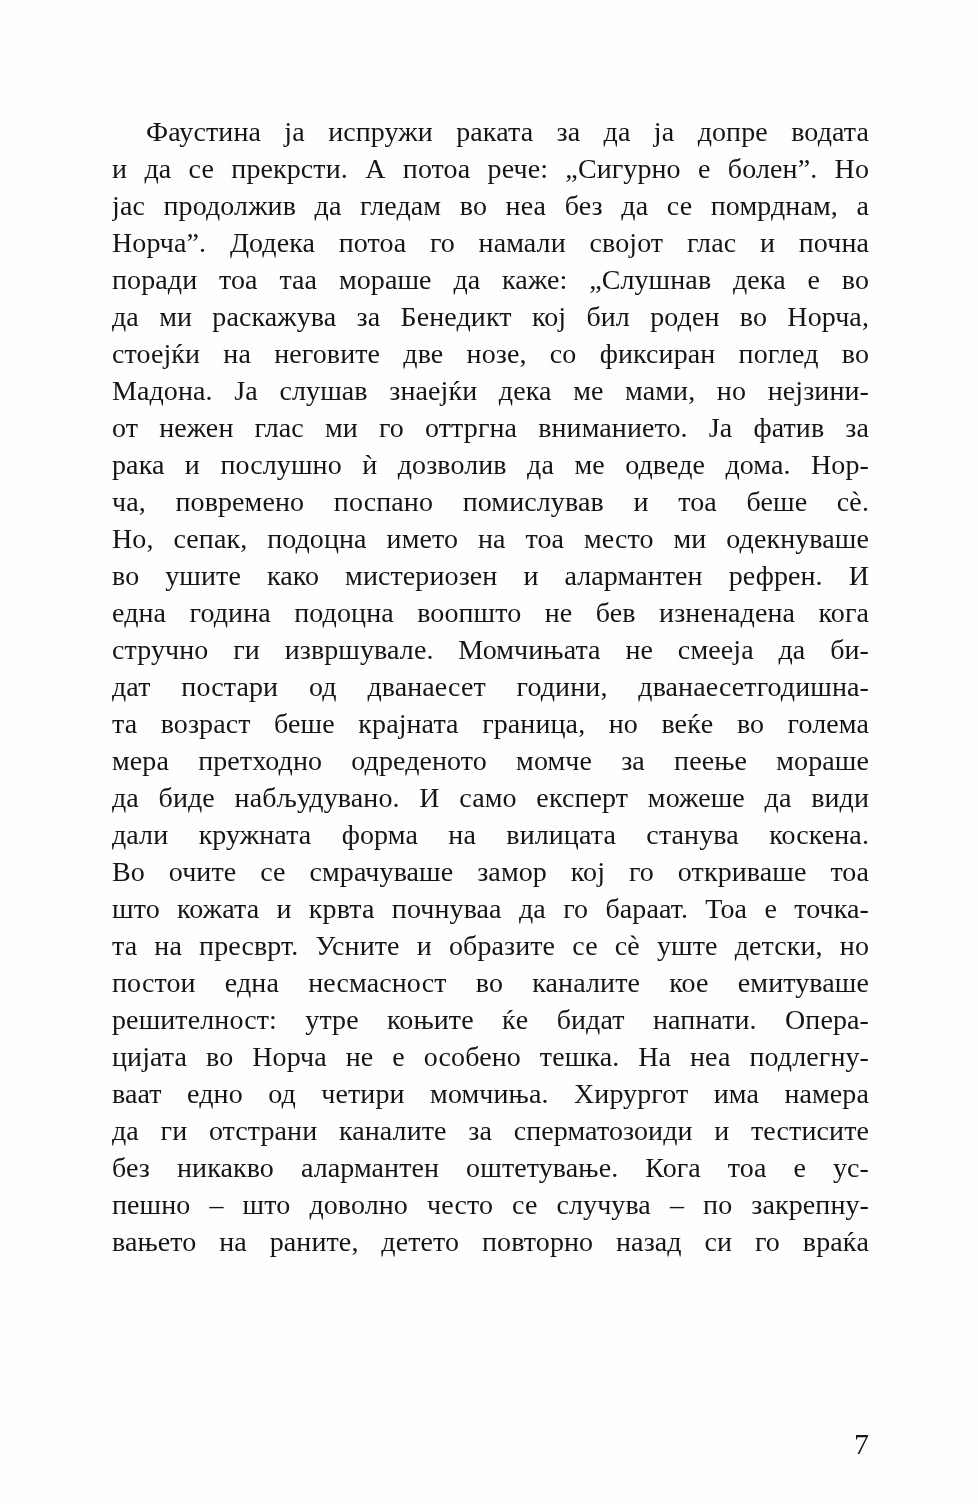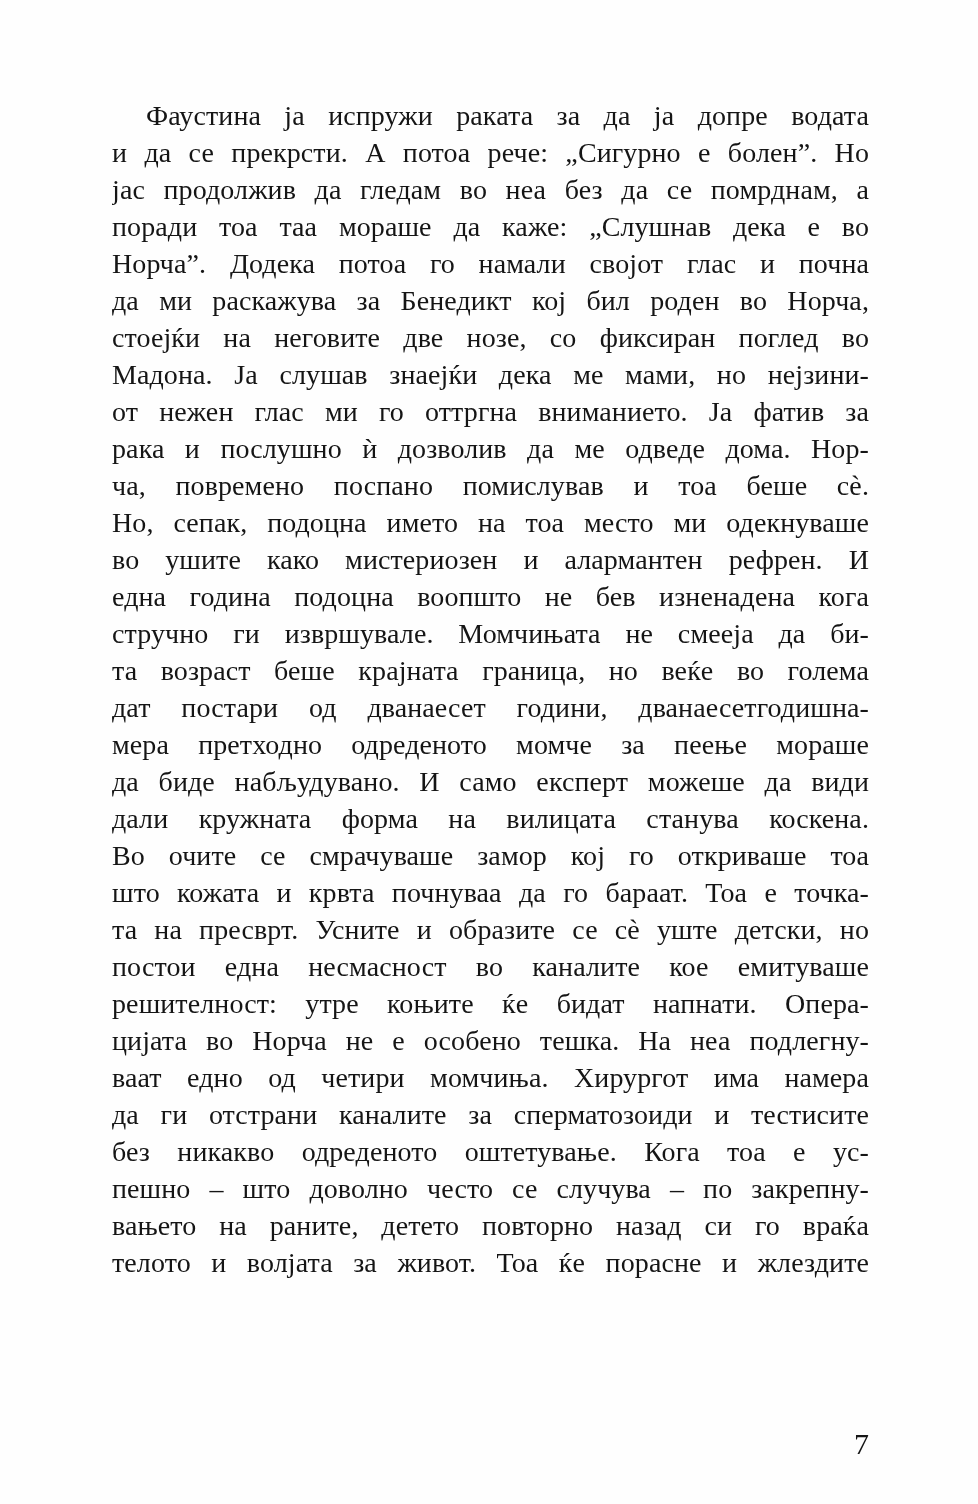--- a/index.html
+++ b/index.html
@@ -12,21 +12,21 @@
     width: 978px;
     height: 1504px;
     background: #fefefe;
     overflow: hidden;
     font-family: "Liberation Serif", "DejaVu Serif", serif;
     color: #151515;
   }
   .text-block {
     position: absolute;
     left: 112px;
-    top: 97px;
+    top: 113px;
     width: 757px;
   }
   .line {
     font-size: 28px;
     line-height: 37px;
     height: 37px;
     text-align: justify;
     text-align-last: justify;
     white-space: normal;
     overflow: hidden;
@@ -46,44 +46,43 @@
   }
 </style>
 </head>
 <body>
 
 <div class="page">
   <div class="text-block">
       <div class="line">Фаустина ја испружи раката за да ја допре водата</div>
       <div class="line">и да се прекрсти. А потоа рече: „Сигурно е болен”. Но</div>
       <div class="line">јас продолжив да гледам во неа без да се помрднам, а</div>
+      <div class="line">Норча”. Додека потоа го намали својот глас и почна</div>
       <div class="line">поради тоа таа мораше да каже: „Слушнав дека е во</div>
-      <div class="line">Норча”. Додека потоа го намали својот глас и почна</div>
       <div class="line">да ми раскажува за Бенедикт кој бил роден во Норча,</div>
       <div class="line">стоејќи на неговите две нозе, со фиксиран поглед во</div>
       <div class="line">Мадона. Ја слушав знаејќи дека ме мами, но нејзини-</div>
       <div class="line">от нежен глас ми го оттргна вниманието. Ја фатив за</div>
       <div class="line">рака и послушно ѝ дозволив да ме одведе дома. Нор-</div>
       <div class="line">ча, повремено поспано помислував и тоа беше сѐ.</div>
       <div class="line">Но, сепак, подоцна името на тоа место ми одекнуваше</div>
       <div class="line">во ушите како мистериозен и алармантен рефрен. И</div>
       <div class="line">една година подоцна воопшто не бев изненадена кога</div>
       <div class="line">стручно ги извршувале. Момчињата не смееја да би-</div>
+      <div class="line">дат постари од дванаесет години, дванаесетгодишна-</div>
       <div class="line">та возраст беше крајната граница, но веќе во голема</div>
-      <div class="line">дат постари од дванаесет години, дванаесетгодишна-</div>
       <div class="line">мера претходно одреденото момче за пеење мораше</div>
       <div class="line">да биде набљудувано. И само експерт можеше да види</div>
       <div class="line">дали кружната форма на вилицата станува коскена.</div>
       <div class="line">Во очите се смрачуваше замор кој го откриваше тоа</div>
       <div class="line">што кожата и крвта почнуваа да го бараат. Тоа е точка-</div>
       <div class="line">та на пресврт. Усните и образите се сѐ уште детски, но</div>
       <div class="line">постои една несмасност во каналите кое емитуваше</div>
       <div class="line">решителност: утре коњите ќе бидат напнати. Опера-</div>
       <div class="line">цијата во Норча не е особено тешка. На неа подлегну-</div>
       <div class="line">ваат едно од четири момчиња. Хирургот има намера</div>
       <div class="line">да ги отстрани каналите за сперматозоиди и тестисите</div>
-      <div class="line">без никакво одреденото оштетување. Кога тоа е ус-</div>
+      <div class="line">без никакво алармантен оштетување. Кога тоа е ус-</div>
       <div class="line">пешно – што доволно често се случува – по закрепну-</div>
       <div class="line">вањето на раните, детето повторно назад си го враќа</div>
-      <div class="line">телото и волјата за живот. Тоа ќе порасне и жлездите</div>
     </div>
   <div class="page-number">7</div>
 </div>
 
 </body></html>

